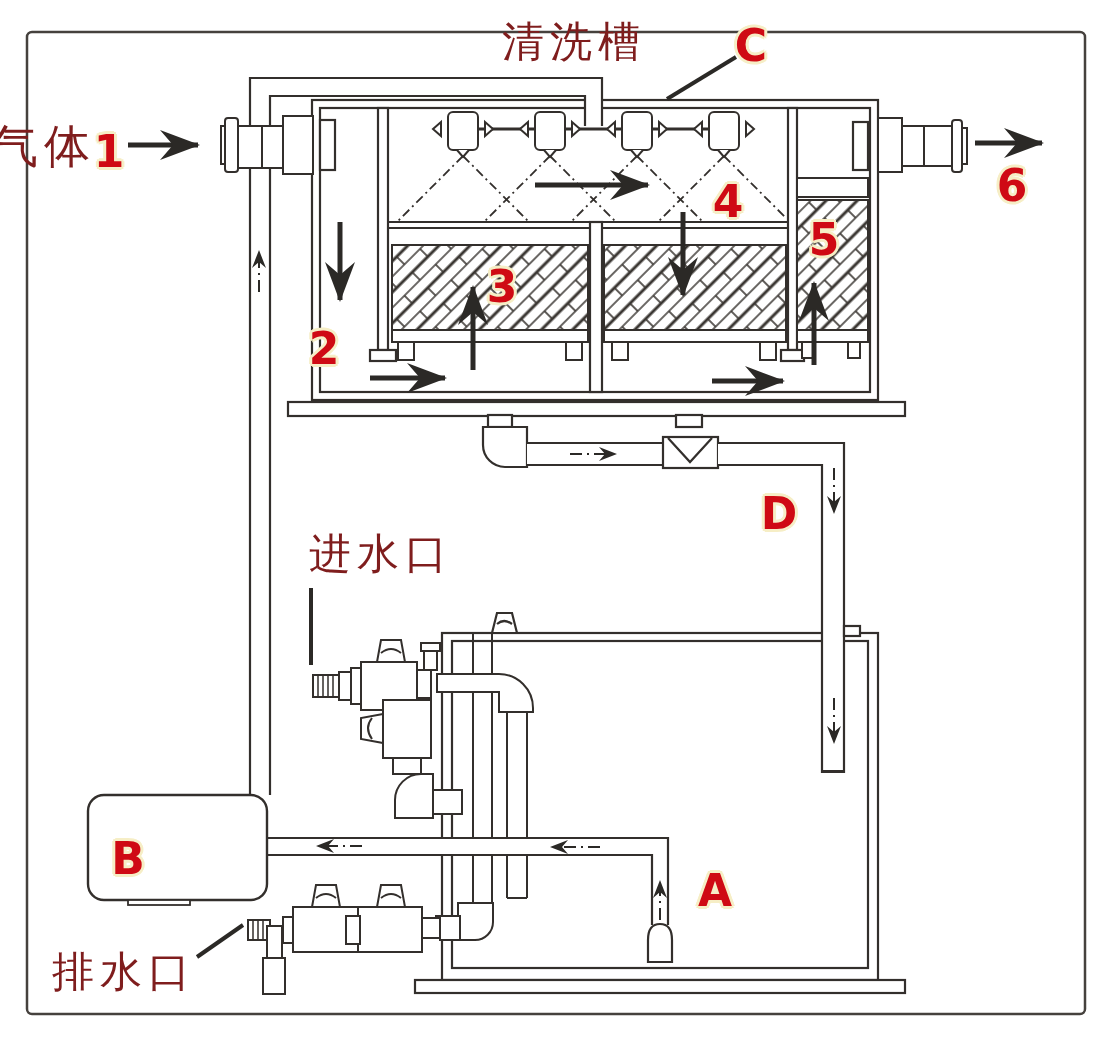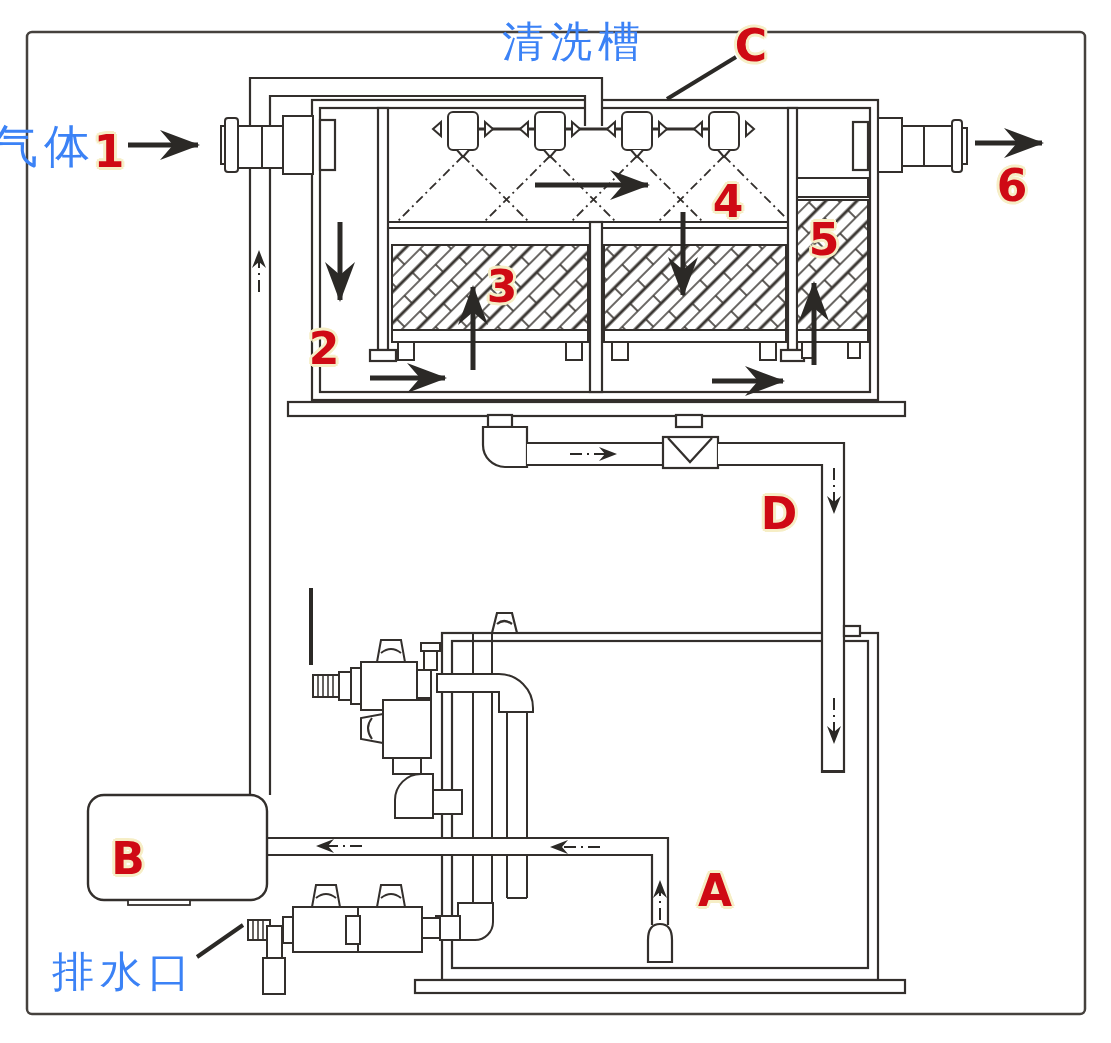--- a/index.html
+++ b/index.html
@@ -1,18 +1,18 @@
 <!DOCTYPE html>
 <html><head>
 <meta charset="utf-8">
 <style>
   html,body{margin:0;padding:0;background:#ffffff;}
   #stage{position:relative;width:1111px;height:1043px;background:#ffffff;overflow:hidden;
          font-family:"DejaVu Sans","Liberation Sans",sans-serif;}
-  .cn{position:absolute;transform:translate(-50%,-50%);color:#3b82f6;font-size:42px;
+  .cn{position:absolute;transform:translate(-50%,-50%);color:#7f1d1d;font-size:42px;
       letter-spacing:6px;white-space:nowrap;line-height:1;}
   .red{position:absolute;transform:translate(-50%,-50%);color:#cf0a14;font-weight:bold;
        font-size:44px;line-height:1;
        text-shadow:-2px -2px 0 #f6eec6, 2px -2px 0 #f6eec6, -2px 2px 0 #f6eec6, 2px 2px 0 #f6eec6,
                    0 -3px 0 #f6eec6, 0 3px 0 #f6eec6, -3px 0 0 #f6eec6, 3px 0 0 #f6eec6;}
   svg{position:absolute;left:0;top:0;}
 </style>
 </head>
 <body>
 
@@ -236,20 +236,21 @@
 
   <g stroke="#2b2926" fill="none">
     <line x1="667" y1="99" x2="736" y2="57" stroke-width="4"></line>
     <line x1="311" y1="588" x2="311" y2="665" stroke-width="4"></line>
     <line x1="197" y1="957" x2="243" y2="925" stroke-width="4"></line>
   </g>
 </svg>
 
 <div class="cn" style="left:44px;top:146px;font-size:46px;">气体</div>
 <div class="cn" style="left:574px;top:42px;">清洗槽</div>
+<div class="cn" style="left:381px;top:554px;">进水口</div>
 <div class="cn" style="left:124px;top:972px;text-align:center;">排水口</div>
 
 <div class="red" style="left:109px;top:152px;">1</div>
 <div class="red" style="left:324px;top:349px;">2</div>
 <div class="red" style="left:502px;top:287px;">3</div>
 <div class="red" style="left:728px;top:202px;">4</div>
 <div class="red" style="left:824px;top:240px;">5</div>
 <div class="red" style="left:1012px;top:186px;">6</div>
 <div class="red" style="left:715px;top:891px;">A</div>
 <div class="red" style="left:128px;top:859px;">B</div>

